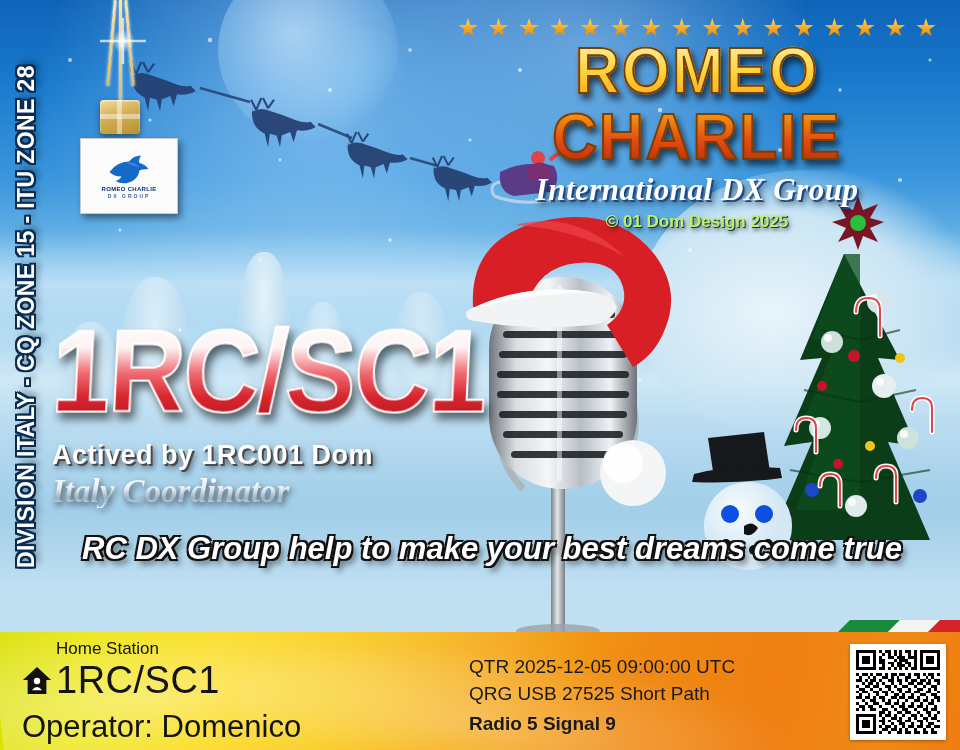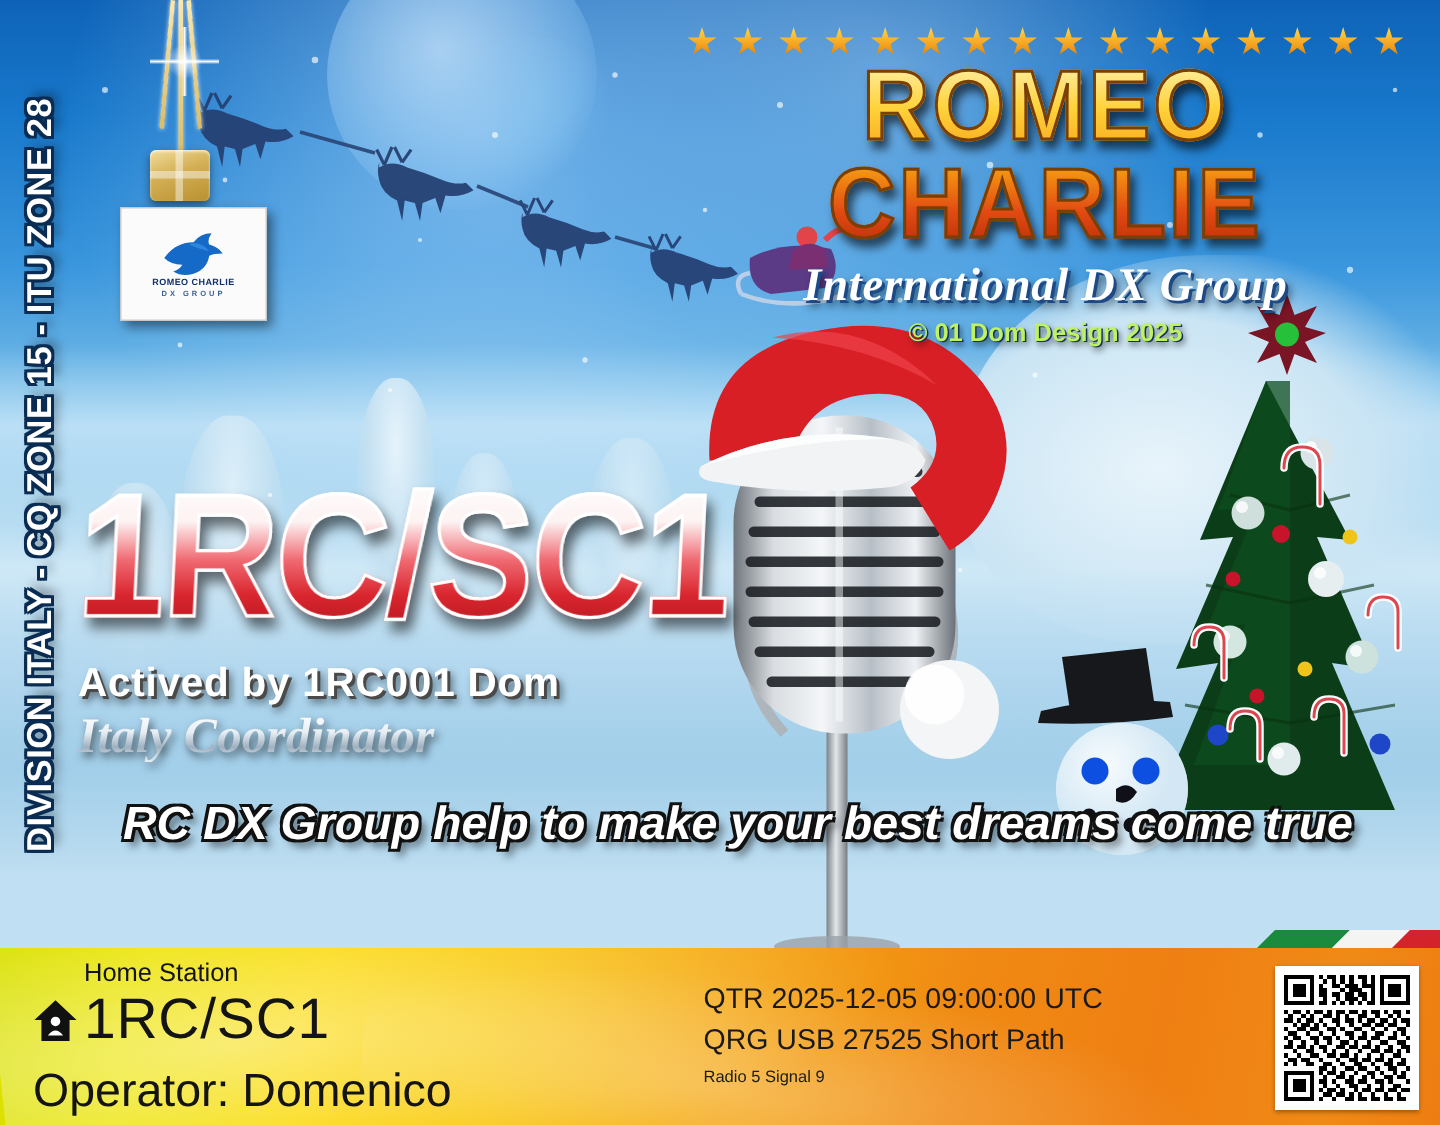--- a/index.html
+++ b/index.html
@@ -191,21 +191,21 @@
 
   .fl{position:absolute;left:22px;top:8px;width:400px;color:#141414;}
   .fl .hs{font:400 17px/1.1 "Liberation Sans",sans-serif;margin-left:34px;}
   .fl .cs-row{display:flex;align-items:center;margin-top:2px;}
   .fl .home-icon{width:30px;height:30px;margin-right:4px;flex:0 0 auto;}
   .fl .cs{font:400 38px/1 "Liberation Sans",sans-serif;letter-spacing:.5px;}
   .fl .op{font:400 31px/1.15 "Liberation Sans",sans-serif;margin-top:10px;}
 
   .fr{position:absolute;left:469px;top:10px;width:380px;color:#1a1a1a;margin-top:12px;}
   .fr .ln{font:400 19px/1.42 "Liberation Sans",sans-serif;}
-  .fr .ln.small{font-size:11px;margin-top:3px;}
+  .fr .ln.small{font-size:19px;margin-top:3px;font-weight:bold;}
 
   .qr{position:absolute;right:14px;top:12px;width:96px;height:96px;background:#fff;padding:6px;box-sizing:border-box;
       box-shadow:0 1px 3px rgba(0,0,0,.35);}
   .qr svg{display:block;width:100%;height:100%;}
 </style>
 </head>
 <body>
 
 <div class="card">
 

